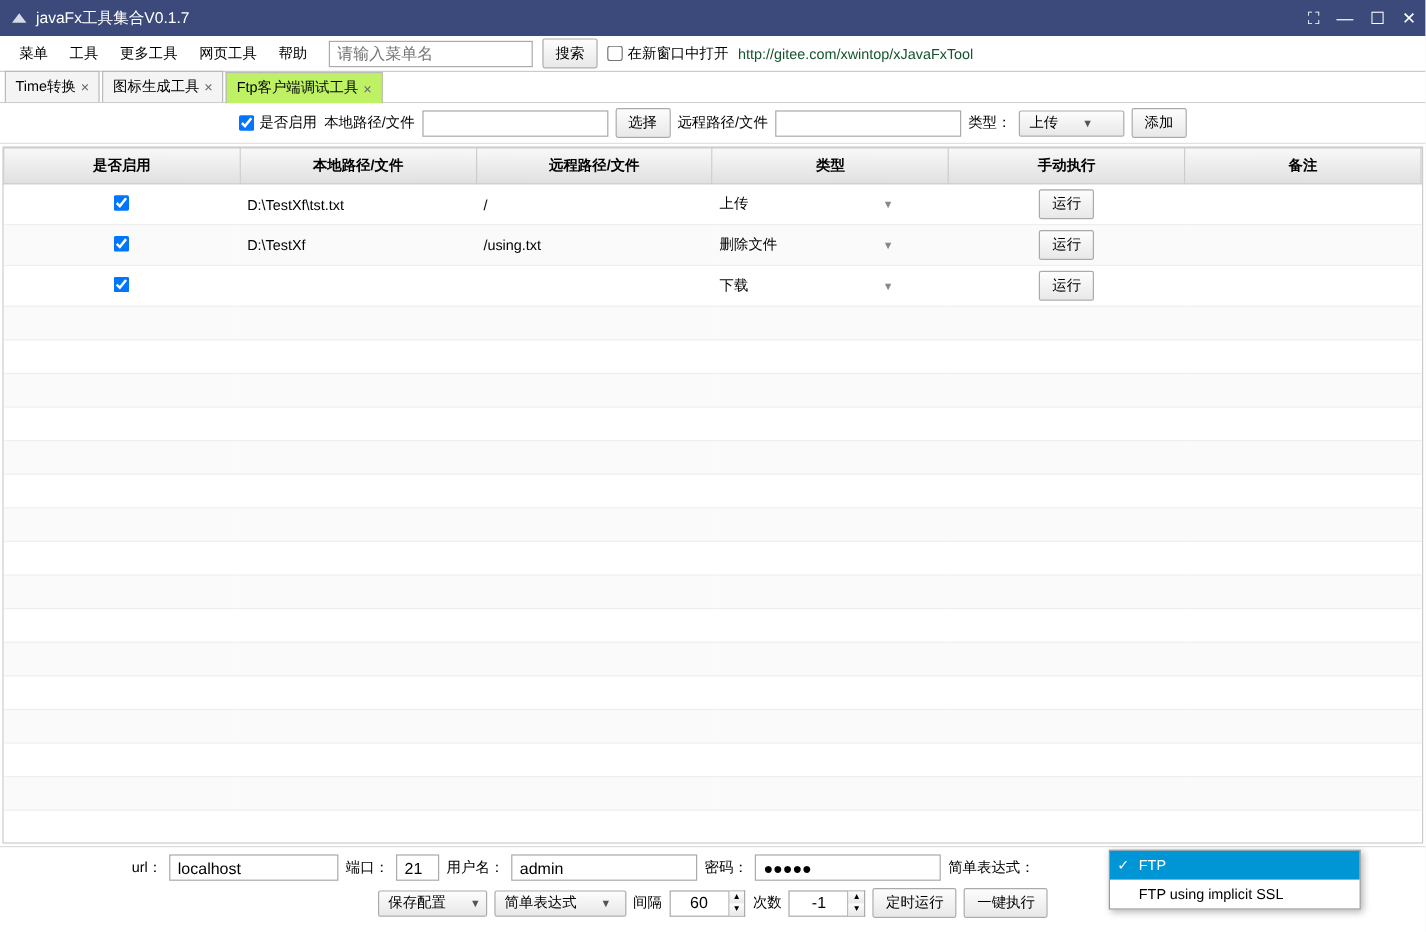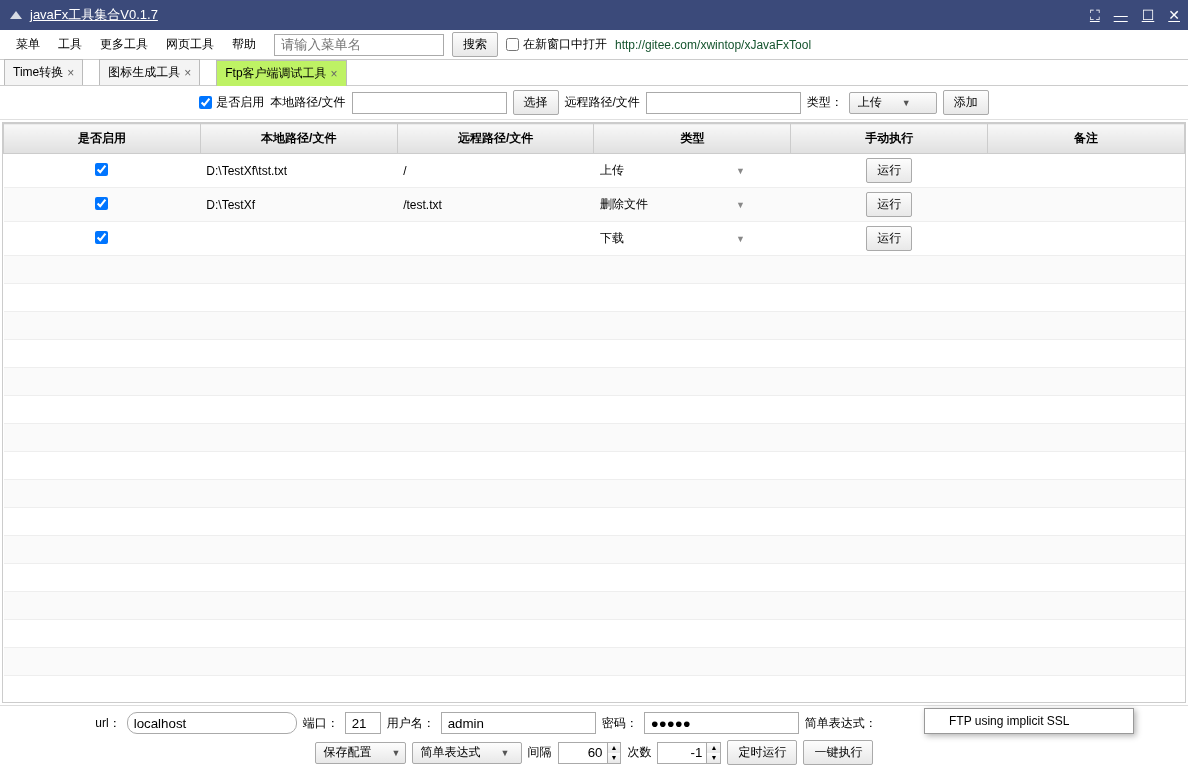--- a/index.html
+++ b/index.html
@@ -1,34 +1,34 @@
 <!DOCTYPE html>
 <html><head>
 <meta charset="utf-8">
 <style>
 * { box-sizing: border-box; margin: 0; padding: 0; }
 body { font-family: "Microsoft YaHei", Arial, sans-serif; font-size: 12px; background: #f0f0f0; overflow: hidden; }
 
 .window { width: 1188px; height: 777px; background: #fff; display: flex; flex-direction: column; }
 
-.titlebar { background: #3b4a7a; color: #fff; height: 30px; display: flex; align-items: center; padding: 0 8px; text-decoration: underline; }
+.titlebar { background: #3b4a7a; color: #fff; height: 30px; display: flex; align-items: center; padding: 0 8px; }
 .titlebar .app-icon { width: 16px; height: 16px; margin-right: 6px; display: inline-flex; }
 .titlebar .title { flex: 1; font-size: 13px; }
 .titlebar .win-controls { display: flex; gap: 14px; align-items: center; }
 .titlebar .win-controls span { cursor: pointer; font-size: 14px; }
 
 .menubar { background: #fff; height: 30px; border-bottom: 1px solid #ccc; display: flex; align-items: center; padding: 0 8px; gap: 2px; }
 .menubar .menu-item { padding: 4px 8px; cursor: pointer; }
 .menubar .search-input { width: 170px; height: 22px; border: 1px solid #aaa; padding: 0 6px; margin-left: 8px; color: #a16207; }
 .menubar .btn { margin-left: 6px; }
 .menubar .link { color: #14532d; margin-left: 6px; text-decoration: none; }
 .menubar .checkbox-wrap { display: inline-flex; align-items: center; margin-left: 6px; gap: 4px; }
 
 .tabbar { background: #fff; height: 26px; display: flex; align-items: flex-end; padding: 0 4px; border-bottom: 1px solid #ccc; }
-.tab { border: 1px solid #bbb; border-bottom: none; padding: 4px 8px; margin-right: 16px; background: #f4f4f4; font-size: 12px; display: flex; align-items: center; gap: 4px; cursor: pointer; }
+.tab { border: 1px solid #bbb; border-bottom: none; padding: 4px 8px; margin-right: 2px; background: #f4f4f4; font-size: 12px; display: flex; align-items: center; gap: 4px; cursor: pointer; }
 .tab.active { background: #bef264; position: relative; top: 1px; }
 .tab .close { color: #666; }
 
 .toolbar { background: #fff; height: 34px; display: flex; align-items: center; padding: 0 8px; gap: 6px; justify-content: center; border-bottom: 1px solid #e0e0e0; }
 .toolbar .chk-wrap { display: inline-flex; align-items: center; gap: 4px; }
 .toolbar label { white-space: nowrap; }
 .toolbar input[type=text] { height: 22px; border: 1px solid #aaa; padding: 0 4px; }
 
 .btn { background: linear-gradient(#fdfdfd,#e8e8e8); border: 1px solid #aaa; border-radius: 2px; padding: 3px 10px; font-size: 12px; cursor: pointer; font-family: inherit; }
 .combo { display: inline-flex; align-items: center; border: 1px solid #aaa; background: linear-gradient(#fdfdfd,#e8e8e8); border-radius: 2px; height: 22px; padding: 0 4px 0 8px; gap: 20px; cursor: pointer; font-size: 12px; }
@@ -41,21 +41,21 @@
 tbody tr:nth-child(even) { background: #fafafa; }
 .cell-center { text-align: center; }
 .cell-combo { display: flex; align-items: center; justify-content: space-between; padding-right: 40px; }
 .cell-combo .arrow { color: #888; font-size: 9px; }
 
 .bottombar { background: #fff; border-top: 1px solid #ddd; padding: 6px 8px; }
 .bottom-row { display: flex; align-items: center; gap: 6px; margin-bottom: 6px; justify-content: center; }
 .bottom-row label { white-space: nowrap; }
 .bottom-row input[type=text], .bottom-row input[type=password] { height: 22px; border: 1px solid #aaa; padding: 0 6px; }
 .spinner { display: inline-flex; align-items: center; }
-.spinner input { width: 50px; height: 22px; border: 1px solid #aaa; text-align: right; padding: 0 4px; }
+.spinner input { width: 50px; height: 22px; border: 1px solid #aaa; text-align: center; padding: 0 4px; }
 .spinner .spin-btns { display: flex; flex-direction: column; border: 1px solid #aaa; border-left: none; }
 .spinner .spin-btns span { font-size: 7px; padding: 0 3px; cursor: pointer; background: linear-gradient(#fdfdfd,#e8e8e8); line-height: 10px; }
 
 .dropdown { position: absolute; background: #fff; border: 1px solid #999; box-shadow: 2px 2px 6px rgba(0,0,0,0.3); min-width: 210px; z-index: 100; }
 .dropdown .option { padding: 5px 8px 5px 24px; position: relative; cursor: pointer; }
 .dropdown .option.selected { background: #0096d6; color: #fff; }
 .dropdown .option.selected::before { content: "✓"; position: absolute; left: 6px; }
 
 .col-enable{width:16%}.col-local{width:16%}.col-remote{width:16%}.col-type{width:16%}.col-exec{width:16%}.col-remark{width:16%}
 </style>
@@ -149,21 +149,21 @@
                 <span>上传</span>
                 <span class="arrow">▼</span>
               </div>
             </td>
             <td class="cell-center"><button class="btn">运行</button></td>
             <td></td>
           </tr>
           <tr>
             <td class="cell-center"><input type="checkbox" checked="" style=""></td>
             <td>D:\TestXf</td>
-            <td>/test.txt</td>
+            <td>/using.txt</td>
             <td>
               <div class="cell-combo">
                 <span>删除文件</span>
                 <span class="arrow">▼</span>
               </div>
             </td>
             <td class="cell-center"><button class="btn">运行</button></td>
             <td></td>
           </tr>
           <tr>
@@ -307,21 +307,21 @@
             <td></td>
             <td></td>
           </tr>
         </tbody>
     </table>
   </div>
 
   <div class="bottombar" style="position:relative">
     <div class="bottom-row">
       <label>url：</label>
-      <input type="text" style="width: 170px; border-radius: 10px;" value="localhost">
+      <input type="text" style="width: 141px;" value="localhost">
       <label>端口：</label>
       <input type="text" style="width: 36px;" value="21">
       <label>用户名：</label>
       <input type="text" style="width: 155px;" value="admin">
       <label>密码：</label>
       <input type="text" style="width: 155px;" value="●●●●●">
       <label>简单表达式：</label>
       <span style="width:210px;display:inline-block"></span>
     </div>
     <div class="bottom-row">
@@ -347,16 +347,17 @@
         <span class="spin-btns">
             <span>▲</span>
             <span>▼</span>
           </span>
       </span>
       <button class="btn">定时运行</button>
       <button class="btn">一键执行</button>
     </div>
 
     <div class="dropdown" style="right:54px; top:2px;">
+      <div class="option selected">FTP</div>
       <div class="option">FTP using implicit SSL</div>
     </div>
   </div>
 </div>
 
 </body></html>

